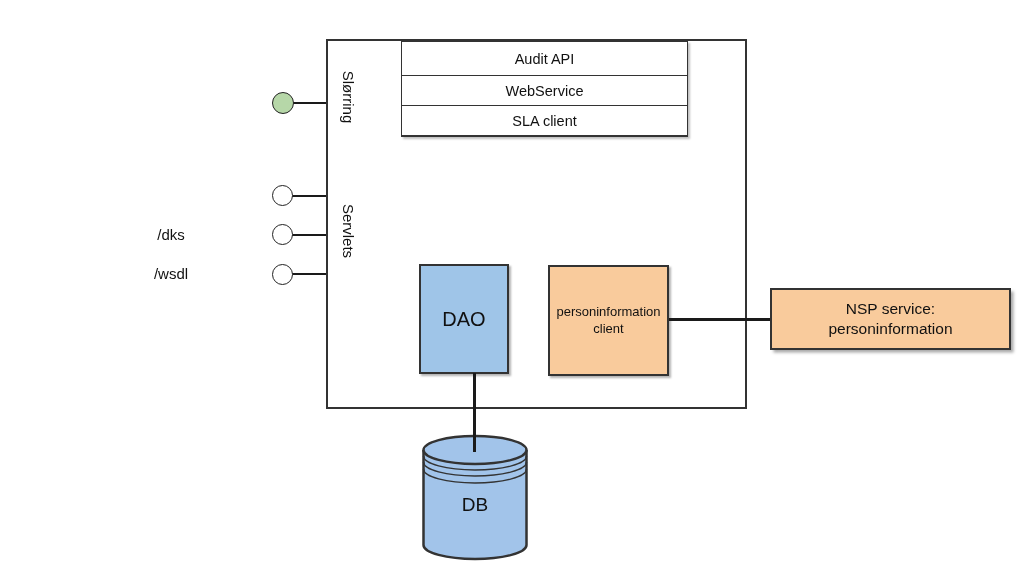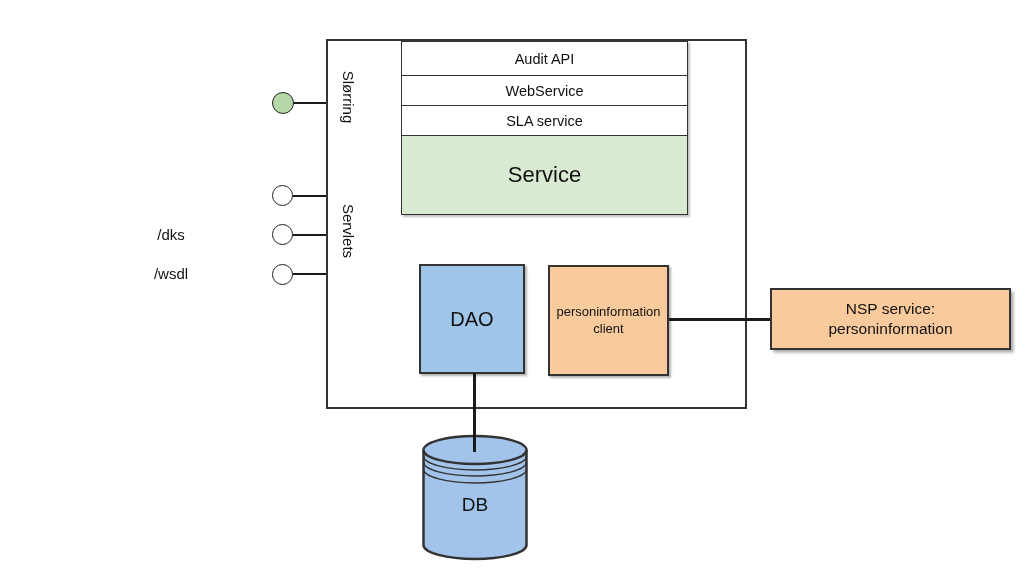--- a/index.html
+++ b/index.html
@@ -84,21 +84,21 @@
     align-items: center;
     justify-content: center;
     font-size: 22px;
     background: var(--service-fill, #d9ead3);
   }
 
   
   .dao-box {
     position: absolute;
     left: 419px; top: 264px;
-    width: 106px; height: 110px;
+    width: 90px; height: 110px;
     box-sizing: border-box;
     border: 2px solid var(--stroke, #333);
     background: var(--dao-fill, #9fc5e8);
     display: flex;
     align-items: center;
     justify-content: center;
     font-size: 20px;
     box-shadow: 2px 2px 2px rgba(0,0,0,0.3);
   }
   .pclient-box {
@@ -182,22 +182,21 @@
   <div class="ep-circle" style="left:272px; top:264px; width:21px; height:21px;"></div>
 
   <div class="main-box"></div>
 
   <div class="vlabel" style="left:348px; top:97px;">Slørring</div>
   <div class="vlabel" style="left:348px; top:231px;">Servlets</div>
 
   <div class="stack">
     <div class="layer layer-0">Audit API</div>
     <div class="layer layer-2">WebService</div>
-    <div class="layer layer-3">SLA service</div>
-    <div class="service-box">Service</div>
+    <div class="layer layer-3">SLA client</div>
   </div>
 
   <div class="dao-box">DAO</div>
 
   <div class="pclient-box multiline">personinformation
 client</div>
 
   <div class="conn-h"></div>
 
   <div class="nsp-box multiline">NSP service:

